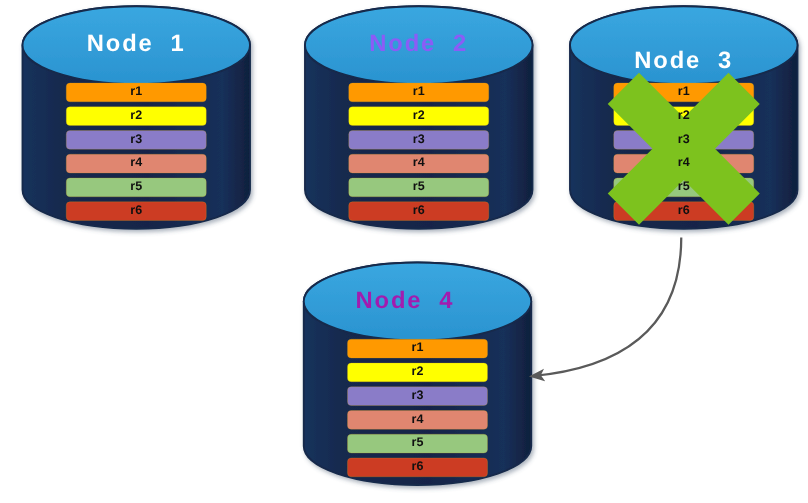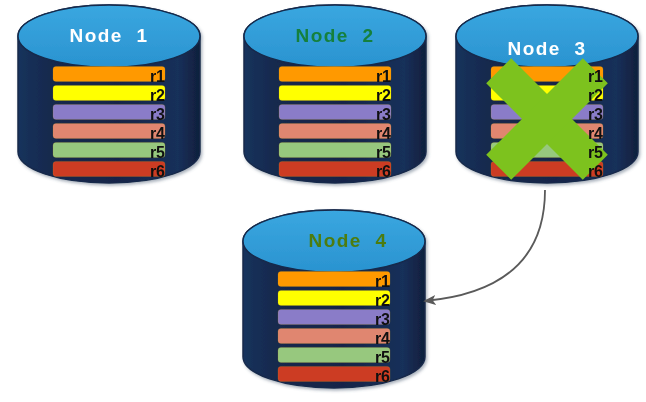--- a/index.html
+++ b/index.html
@@ -30,22 +30,22 @@
     letter-spacing: 1.5px;
     text-align: center;
     white-space: pre;
     pointer-events: none;
   }
   .row-label {
     position: absolute;
     color: #101010;
     font-family: "Liberation Sans", sans-serif;
     font-weight: bold;
-    font-size: 16px;
-    text-align: right;
+    font-size: 10px;
+    text-align: center;
     white-space: pre;
     pointer-events: none;
     line-height: 1;
   }
 </style>
 </head>
 <body>
 
 <svg id="diagram-canvas" viewBox="0 0 646 402" xmlns="http://www.w3.org/2000/svg">
   <defs>
@@ -122,34 +122,34 @@
 </svg>
 
 <div id="labels-layer">
     <div class="node-label" style="left: 18px; top: 25.15px; width: 182px; color: rgb(255, 255, 255);">Node  1</div>
     <div class="row-label" style="left: 53px; top: 69.41px; width: 112px; color: rgb(16, 16, 16);">r1</div>
     <div class="row-label" style="left: 53px; top: 88.41px; width: 112px; color: rgb(16, 16, 16);">r2</div>
     <div class="row-label" style="left: 53px; top: 107.41px; width: 112px; color: rgb(16, 16, 16);">r3</div>
     <div class="row-label" style="left: 53px; top: 126.41px; width: 112px; color: rgb(16, 16, 16);">r4</div>
     <div class="row-label" style="left: 53px; top: 145.41px; width: 112px; color: rgb(16, 16, 16);">r5</div>
     <div class="row-label" style="left: 53px; top: 164.41px; width: 112px; color: rgb(16, 16, 16);">r6</div>
-    <div class="node-label" style="left: 244px; top: 25.15px; width: 182px; color: #15803d;">Node  2</div>
+    <div class="node-label" style="left: 244px; top: 25.15px; width: 182px; color: #8b5cf6;">Node  2</div>
     <div class="row-label" style="left: 279px; top: 69.41px; width: 112px; color: rgb(16, 16, 16);">r1</div>
     <div class="row-label" style="left: 279px; top: 88.41px; width: 112px; color: rgb(16, 16, 16);">r2</div>
     <div class="row-label" style="left: 279px; top: 107.41px; width: 112px; color: rgb(16, 16, 16);">r3</div>
     <div class="row-label" style="left: 279px; top: 126.41px; width: 112px; color: rgb(16, 16, 16);">r4</div>
     <div class="row-label" style="left: 279px; top: 145.41px; width: 112px; color: rgb(16, 16, 16);">r5</div>
     <div class="row-label" style="left: 279px; top: 164.41px; width: 112px; color: rgb(16, 16, 16);">r6</div>
     <div class="node-label" style="left: 456px; top: 38px; width: 182px; color: rgb(255, 255, 255);">Node  3</div>
     <div class="row-label" style="left: 491px; top: 69.41px; width: 112px; color: rgb(16, 16, 16);">r1</div>
     <div class="row-label" style="left: 491px; top: 88.41px; width: 112px; color: rgb(16, 16, 16);">r2</div>
     <div class="row-label" style="left: 491px; top: 107.41px; width: 112px; color: rgb(16, 16, 16);">r3</div>
     <div class="row-label" style="left: 491px; top: 126.41px; width: 112px; color: rgb(16, 16, 16);">r4</div>
     <div class="row-label" style="left: 491px; top: 145.41px; width: 112px; color: rgb(16, 16, 16);">r5</div>
     <div class="row-label" style="left: 491px; top: 164.41px; width: 112px; color: rgb(16, 16, 16);">r6</div>
-    <div class="node-label" style="left: 243px; top: 230.15px; width: 162px; color: #4d7c0f; padding-left: 24px;">Node  4</div>
+    <div class="node-label" style="left: 243px; top: 230.15px; width: 162px; color: #a21caf;">Node  4</div>
     <div class="row-label" style="left: 278px; top: 274.41px; width: 112px; color: rgb(16, 16, 16);">r1</div>
     <div class="row-label" style="left: 278px; top: 293.41px; width: 112px; color: rgb(16, 16, 16);">r2</div>
     <div class="row-label" style="left: 278px; top: 312.41px; width: 112px; color: rgb(16, 16, 16);">r3</div>
     <div class="row-label" style="left: 278px; top: 331.41px; width: 112px; color: rgb(16, 16, 16);">r4</div>
     <div class="row-label" style="left: 278px; top: 350.41px; width: 112px; color: rgb(16, 16, 16);">r5</div>
     <div class="row-label" style="left: 278px; top: 369.41px; width: 112px; color: rgb(16, 16, 16);">r6</div>
   </div>
 
 </body></html>

